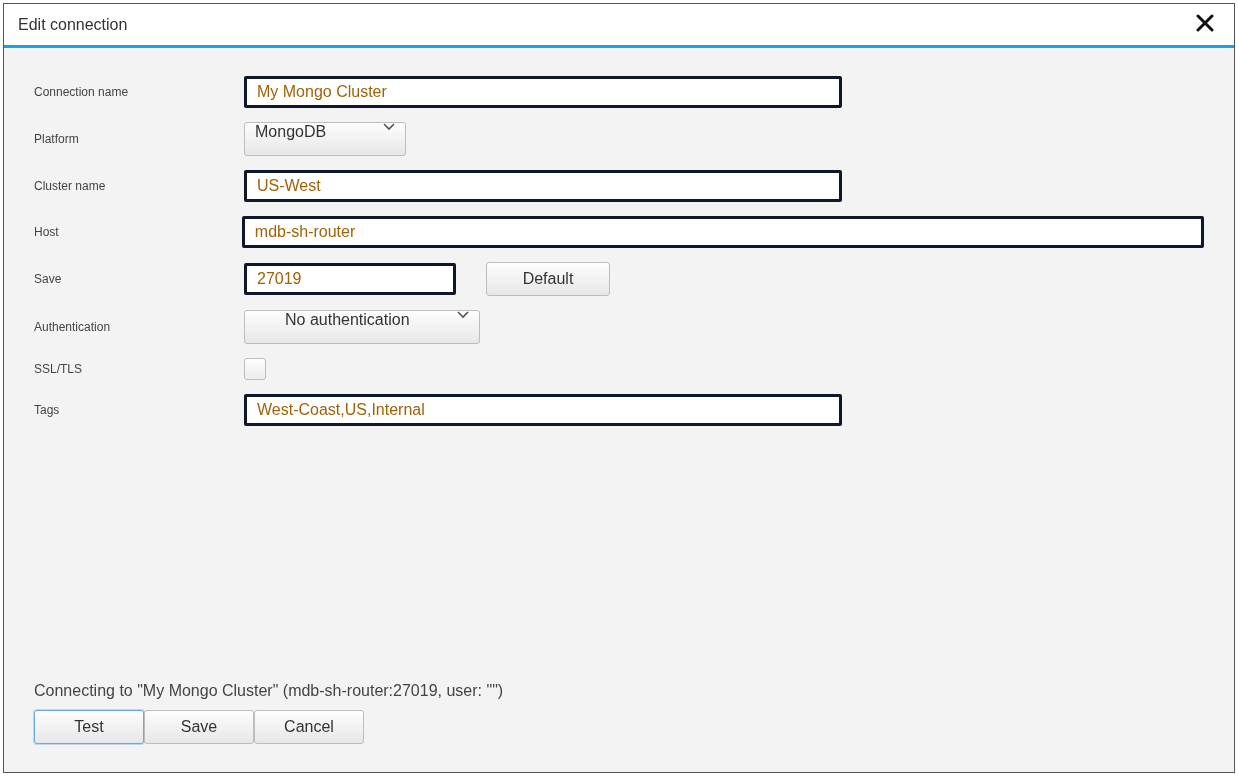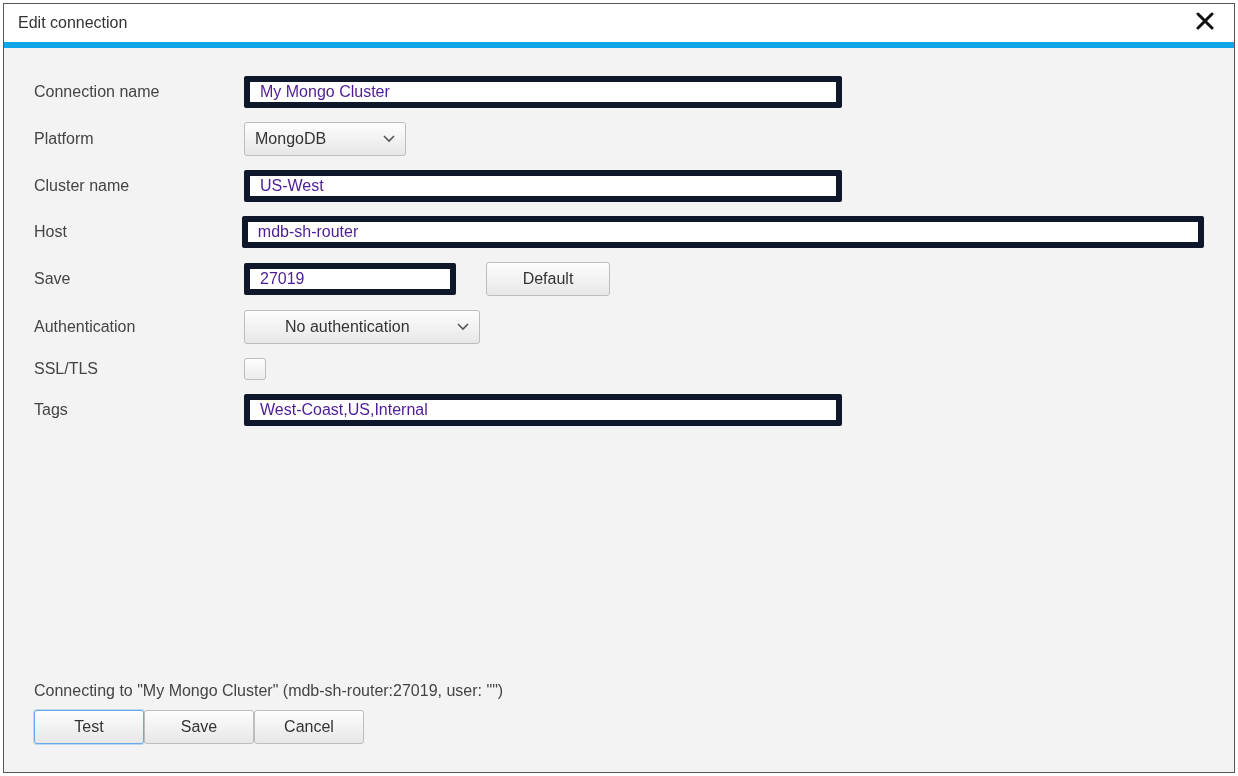--- a/index.html
+++ b/index.html
@@ -14,21 +14,21 @@
     margin: 3px;
     background: #f3f3f3;
     border: 1px solid #555;
     display: flex;
     flex-direction: column;
     position: relative;
   }
   .titlebar {
     height: 44px;
     background: #ffffff;
-    border-bottom: 6px solid #0ea5e9;
+    border-bottom: 3px solid #0ea5e9;
     display: flex;
     align-items: center;
     padding: 0 14px;
     font-size: 16px;
     color: #333;
   }
   .titlebar .title { flex: 1; }
   .titlebar .close {
     font-size: 22px;
     font-weight: 700;
@@ -48,43 +48,43 @@
     flex: 1;
   }
   .row {
     display: flex;
     align-items: center;
     margin-bottom: 14px;
   }
   .row.gap-top { margin-top: 8px; }
   .label {
     width: 210px;
-    font-size: 16px;
+    font-size: 12px;
     color: #444;
   }
   .text-input {
     height: 32px;
-    border: 6px solid #0f172a;
+    border: 3px solid #0f172a;
     background: #fff;
     border-radius: 2px;
     padding: 6px 10px;
     font-size: 16px;
-    color: #4c1d95;
+    color: #a16207;
     outline: none;
   }
   .w-600 { width: 598px; }
   .w-full { width: 972px; }
   .w-190 { width: 212px; }
   .select {
     height: 34px;
     border: 1px solid #bdbdbd;
     background: linear-gradient(#fdfdfd, #e7e7e7);
     border-radius: 3px;
     display: inline-flex;
-    align-items: center;
+    align-items: flex-start;
     padding: 0 10px;
     font-size: 16px;
     color: #333;
     cursor: pointer;
     position: relative;
   }
   .select .caret {
     margin-left: 22px;
   }
   .select.w-160 { width: 162px; justify-content: space-between; }

